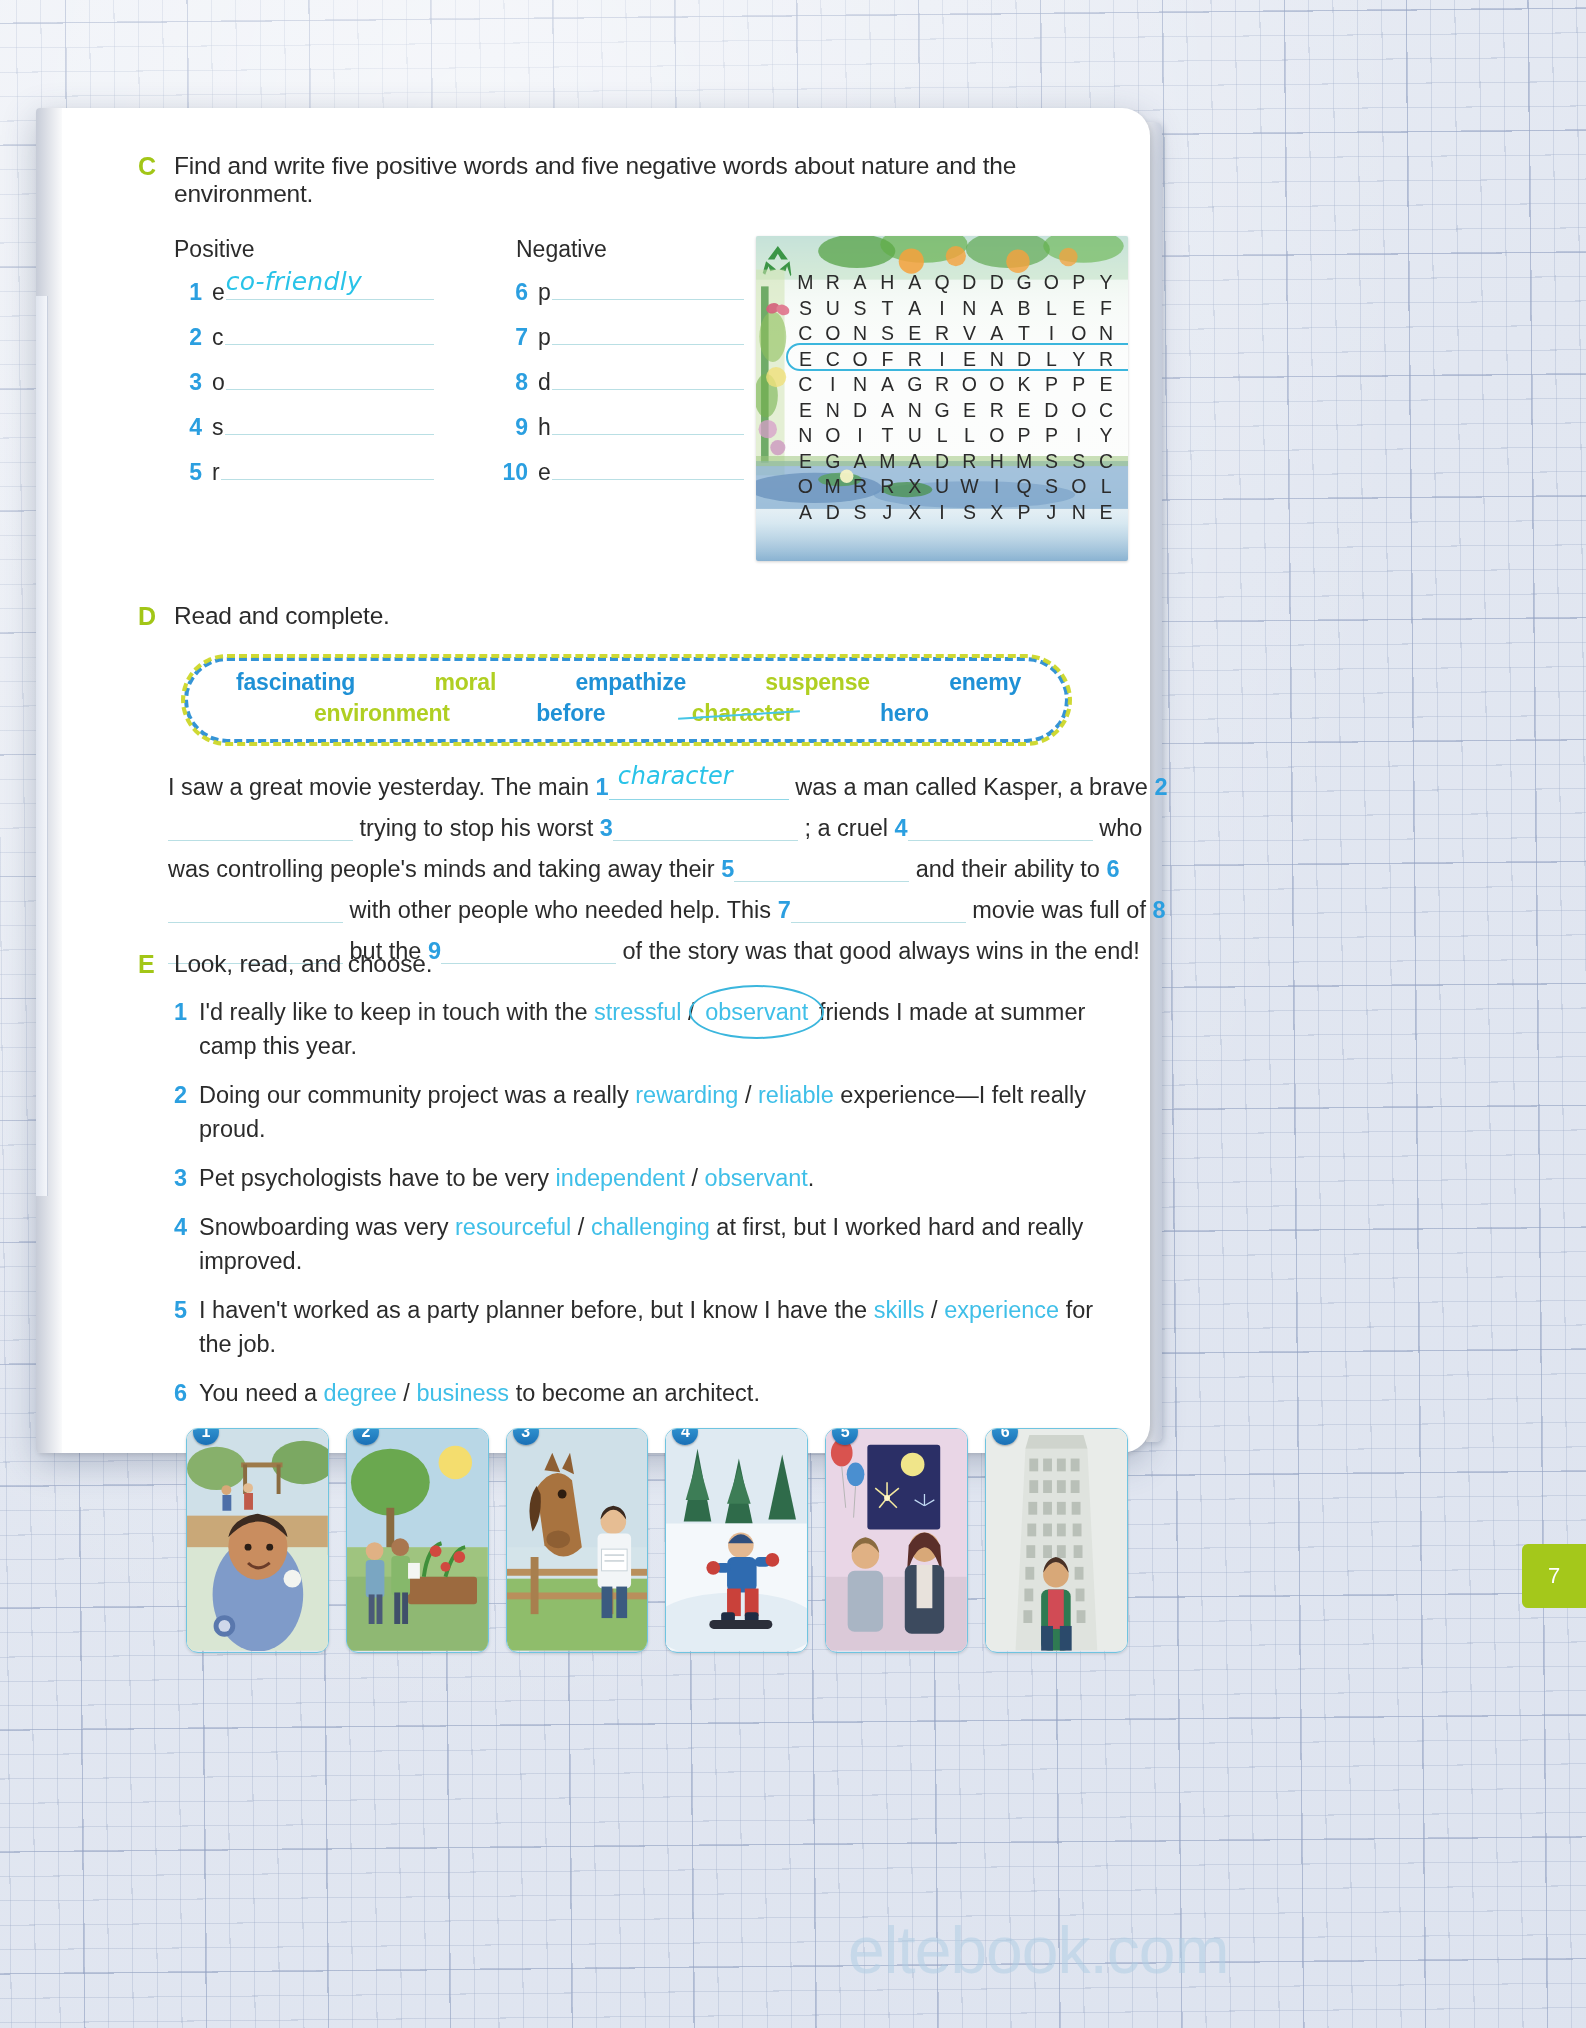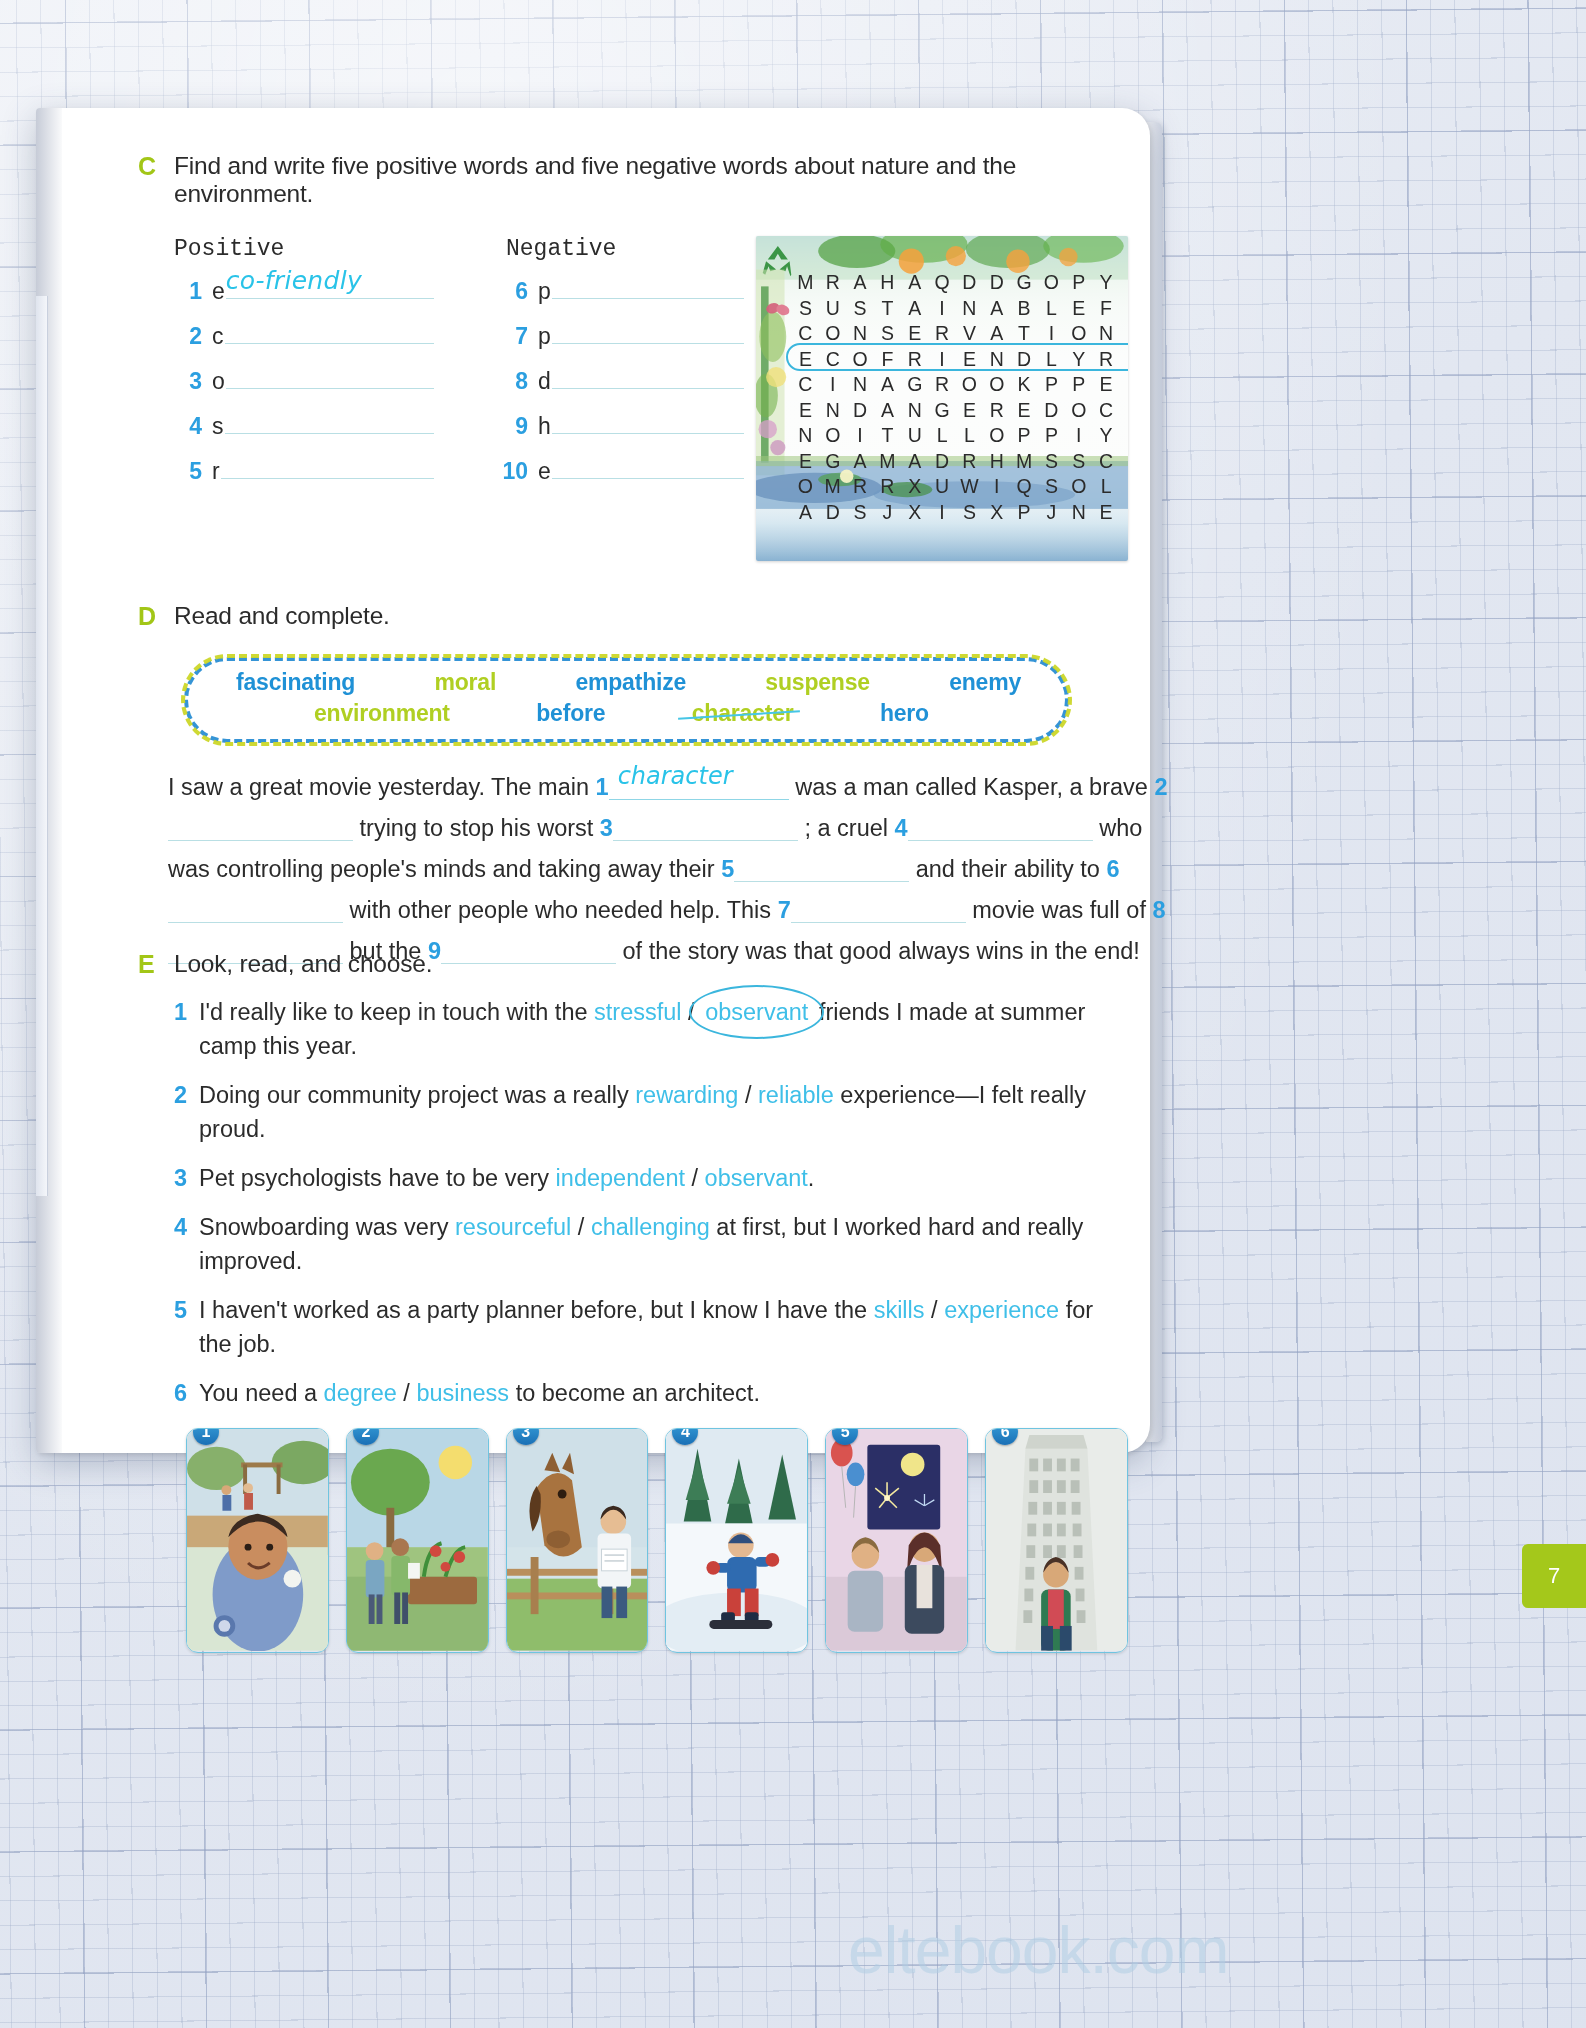--- a/index.html
+++ b/index.html
@@ -77,22 +77,22 @@
     font-size: 24.5px;
     letter-spacing: -.2px;
   }
   .num { color: #2b9fe0; font-weight: 600; }
 
   
   .sec-c { position: absolute; left: 40px; top: 18px; right: 0; }
   .c-body { display: flex; margin-top: 28px; }
   .cols { display: flex; gap: 50px; padding-left: 36px; }
   .col { width: 260px; }
-  .col-title { font-size: 23px; color: #2b2b2b; margin-bottom: 12px; font-family: Liberation Mono, monospace; }
-  .col.negative .col-title { margin-left: 22px; }
+  .col-title { font-size: 23px; color: #2b2b2b; margin-bottom: 12px; }
+  .col.negative .col-title { margin-left: 32px; }
   .wrow {
     display: flex;
     align-items: baseline;
     height: 45px;
     font-size: 23px;
     color: #2b2b2b;
   }
   .wrow .n { color: #2b9fe0; font-weight: 600; width: 28px; text-align: right; margin-right: 10px; }
   .col.negative .wrow .n { width: 44px; }
   .wrow .stem { margin-right: 1px; }

